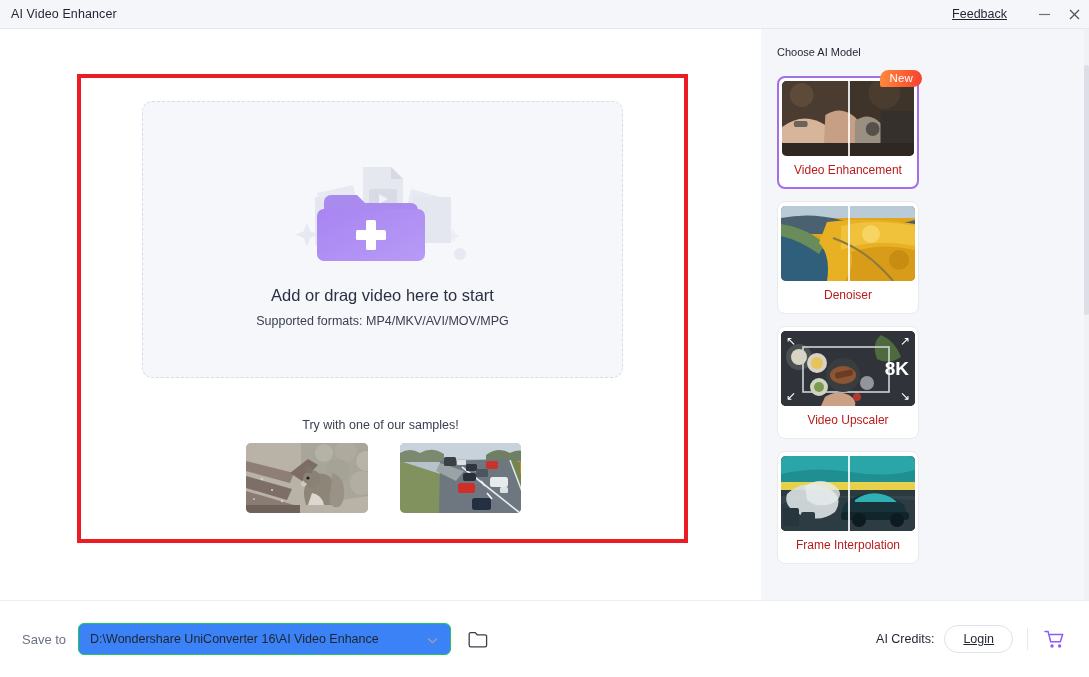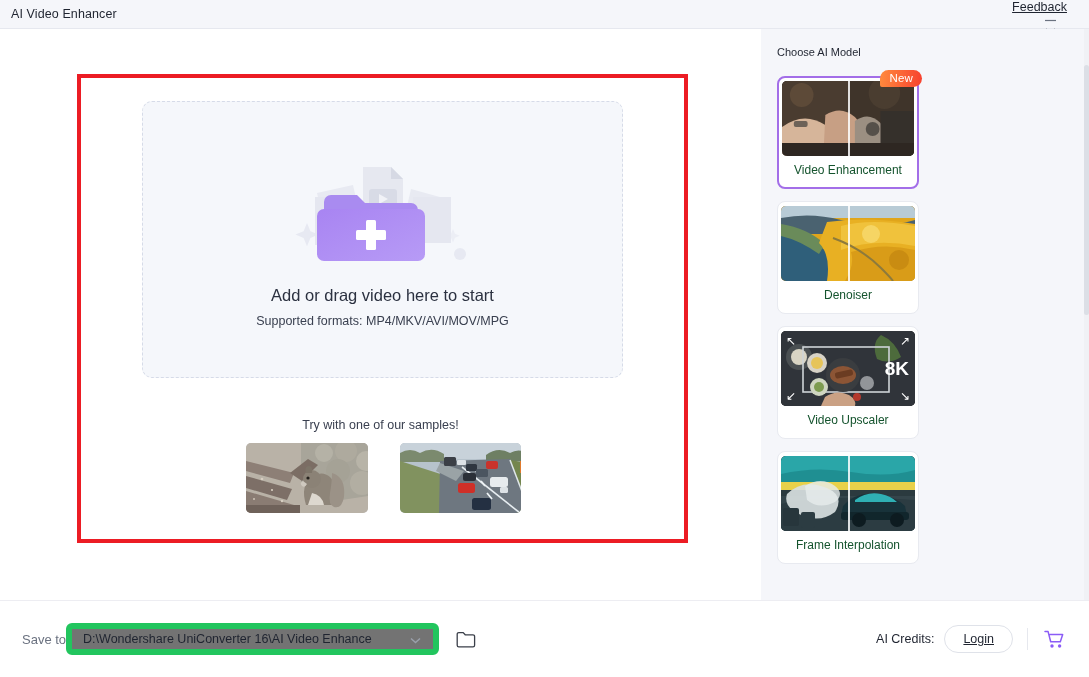--- a/index.html
+++ b/index.html
@@ -14,21 +14,21 @@
   
   .titlebar {
     position:absolute; left:0; top:0; width:1089px; height:29px;
     background:#f5f6fa; border-bottom:1px solid #e6e8ef;
     display:flex; align-items:center;
   }
   .title-text {
     margin-left:11px; font-size:12.5px; color:#1f2430; letter-spacing:.1px;
   }
   .tb-right {
-    margin-left:auto; display:flex; align-items:center; height:29px;flex-direction:column;
+    margin-left:auto; display:flex; align-items:center; height:29px;
   }
   .feedback {
     font-size:12.5px; color:#1f2430; text-decoration:underline;
     cursor:pointer; margin-right:22px;
   }
   .winbtn {
     width:30px; height:29px; display:flex; align-items:center; justify-content:center;
     cursor:pointer;
   }
   .winbtn svg { display:block; }
@@ -87,21 +87,21 @@
     display:flex; flex-direction:column; align-items:center;
   }
   .model-card.selected { border:2px solid #a36ee8; padding:3px; }
   .model-thumb {
     width:134px; height:75px; border-radius:5px; overflow:hidden; position:relative;
     background:#2a2a2a;
   }
   .model-card.selected .model-thumb { width:132px; }
   .model-thumb svg { display:block; width:100%; height:75px; }
   .model-label {
-    margin-top:6px; font-size:12px; color:#14532d; text-align:center;
+    margin-top:6px; font-size:12px; color:#b91c1c; text-align:center;
     line-height:16px;
   }
   .new-badge {
     position:absolute; right:-5px; top:-8px;
     background:linear-gradient(95deg,#ff8a3d 0%, #f7412f 100%);
     color:#fff; font-size:11.5px; padding:2px 9px 3px; border-radius:9px 9px 9px 2px;
     z-index:4; letter-spacing:.2px;
   }
   .split-line {
     position:absolute; left:50%; top:0; width:1.5px; height:100%;
@@ -123,22 +123,22 @@
   }
 
   
   .bottom-bar {
     position:absolute; left:0; top:600px; width:1089px; height:77px;
     background:#ffffff; border-top:1px solid #ededf2;
     display:flex; align-items:center;
   }
   .saveto-label { margin-left:22px; font-size:13px; color:#6b7280; }
   .path-field {
-    width:373px; height:32px; border:6px solid #22c55e;
-    border-radius:6px; background:#737373; display:flex; align-items:center;
+    margin-left:12px; width:373px; height:32px; border:1px solid #22c55e;
+    border-radius:6px; background:#3b82f6; display:flex; align-items:center;
     cursor:pointer;
   }
   .path-text {
     margin-left:11px; font-size:12.5px; color:#1f2430;
     white-space:nowrap; overflow:hidden; text-overflow:ellipsis; flex:1;
   }
   .path-caret { margin-right:12px; }
   .folder-btn {
     margin-left:15px; width:24px; height:24px; display:flex;
     align-items:center; justify-content:center; cursor:pointer;

